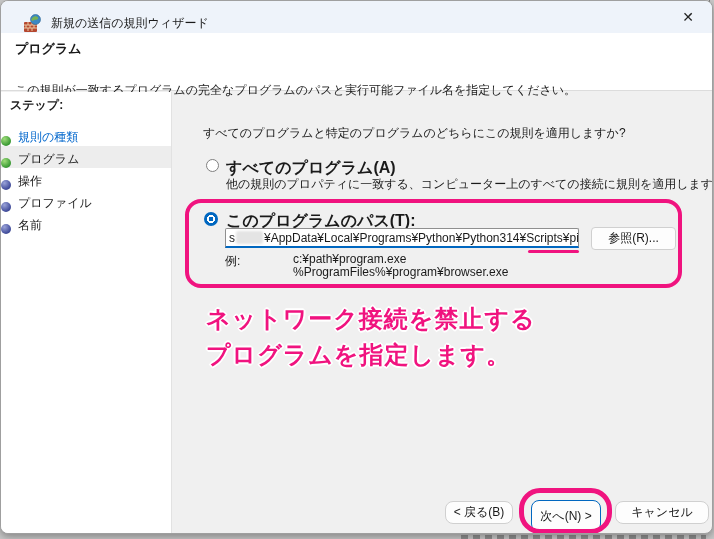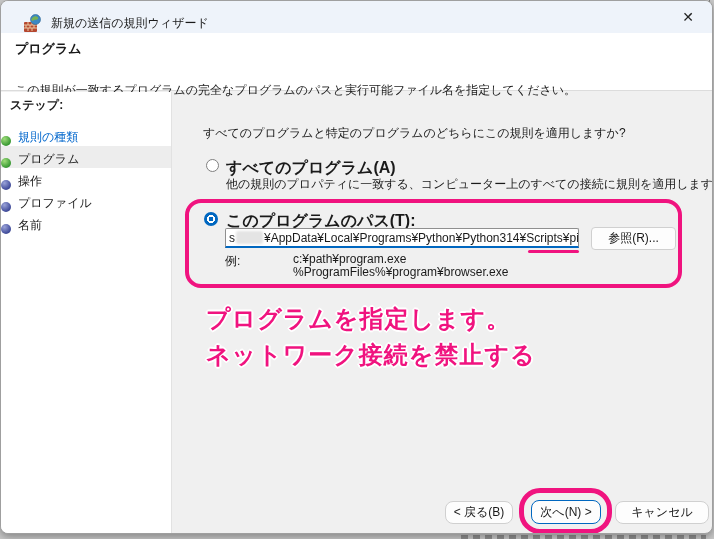--- a/index.html
+++ b/index.html
@@ -116,21 +116,21 @@
                 -1px -1px 0 #fff,1px -1px 0 #fff,-1px 1px 0 #fff,1px 1px 0 #fff;
   }
   
   .btn{
     position:absolute;height:23px;background:#fdfdfd;border:1px solid #d0d0d0;
     border-radius:8px;font-size:12px;display:flex;align-items:center;
     justify-content:center;cursor:pointer;white-space:nowrap;
     font-family:"Liberation Sans","DejaVu Sans",sans-serif;color:#1a1a1a;
   }
   #btn-back{left:444px;top:500px;width:68px;}
-  #btn-next{left:530px;top:499px;width:70px;height:24px;border:1px solid var(--accent);}
+  #btn-next{left:530px;top:499px;width:70px;height:32px;border:1px solid var(--accent);}
   #btn-cancel{left:614px;top:500px;width:94px;}
   .callout-ring{
     position:absolute;left:518px;top:487px;width:93px;height:46px;
     border:5px solid var(--pink);border-radius:21px;pointer-events:none;
   }
 </style>
 </head>
 <body>
 
 <div class="bg-marks-top"></div>
@@ -201,22 +201,22 @@
     <span>¥AppData¥Local¥Programs¥Python¥Python314¥Scripts¥pip.exe</span>
   </div>
   <div class="path-underline"></div>
 
   <div class="browse-btn">参照(R)...</div>
 
   <div class="example-label">例:</div>
   <div class="example-lines"><span>c:¥path¥program.exe</span><br><span>%ProgramFiles%¥program¥browser.exe</span></div>
 
   <div class="annotation">
+    <div>ネットワーク接続を禁止する</div>
     <div>プログラムを指定します。</div>
-    <div>ネットワーク接続を禁止する</div>
   </div>
 
   <div id="btn-back" class="btn">&lt; 戻る(B)</div>
   <div id="btn-next" class="btn">次へ(N) &gt;</div>
   <div id="btn-cancel" class="btn">キャンセル</div>
   <div class="callout-ring"></div>
 
 </div>
 
 </body></html>

